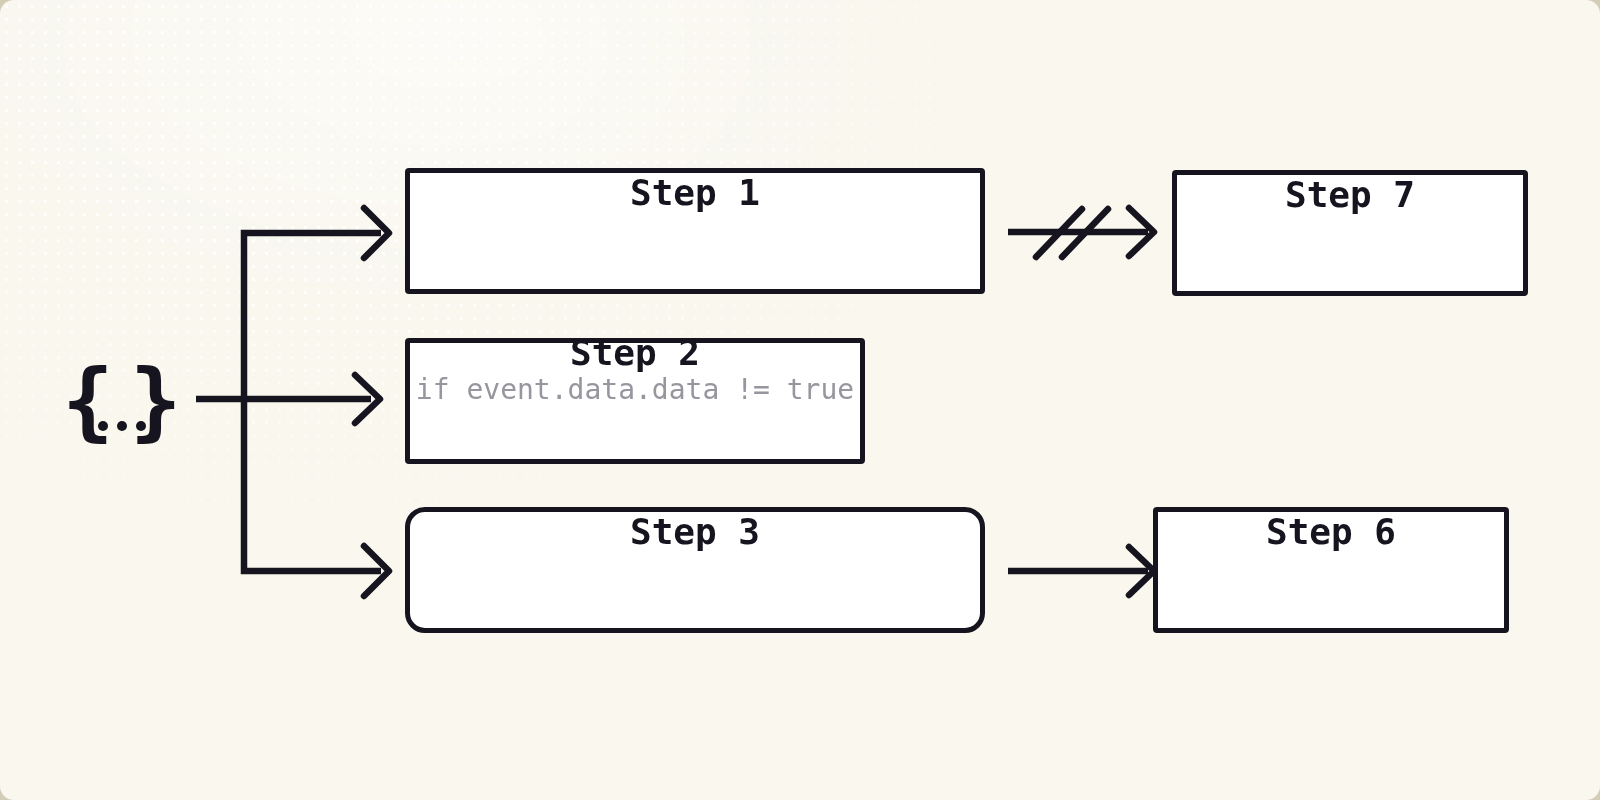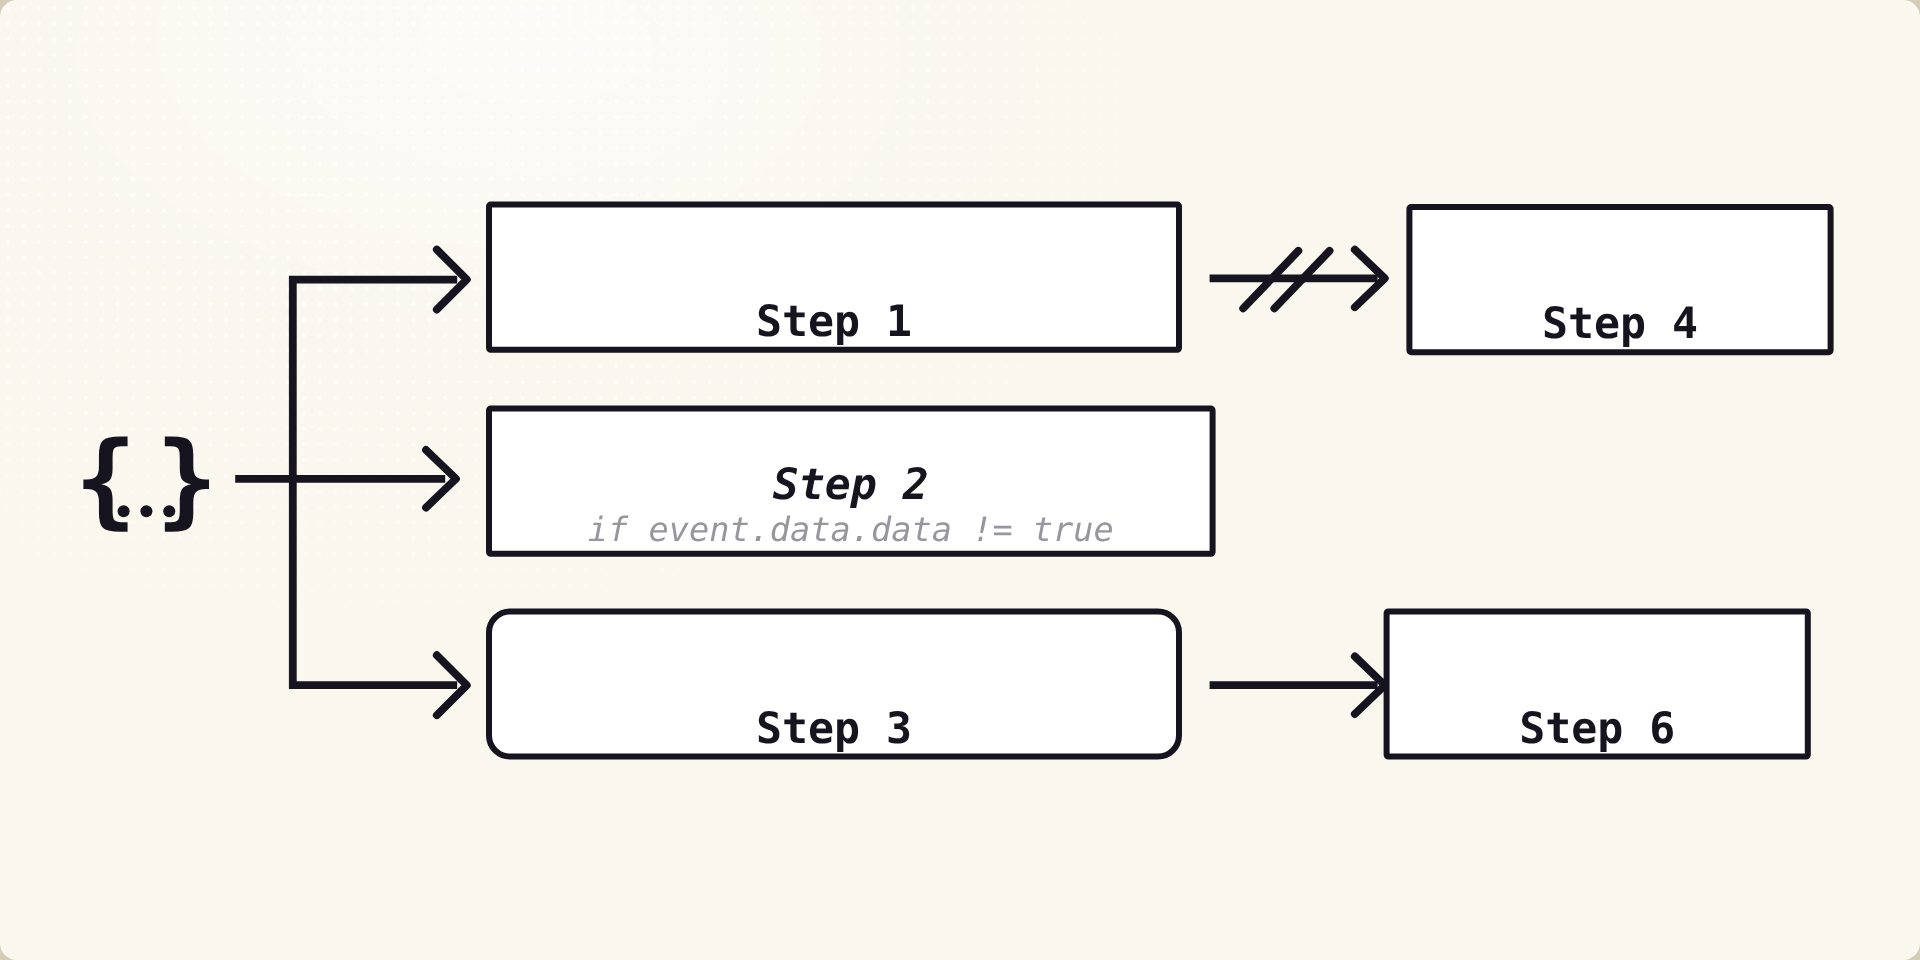--- a/index.html
+++ b/index.html
@@ -35,35 +35,35 @@
   svg.edges{position:absolute;inset:0;pointer-events:none;color:var(--ink);}
   svg.edges .ln{stroke:currentColor;stroke-width:6.5;fill:none;stroke-linecap:butt;}
   svg.edges .ch{stroke:currentColor;stroke-width:6.5;fill:none;stroke-linecap:round;stroke-linejoin:round;}
   svg.edges .sl{stroke:currentColor;stroke-width:6.5;fill:none;stroke-linecap:round;}
 
   .node{
     position:absolute;
     background:var(--node-fill);
     border:5px solid var(--ink);
     border-radius:4px;
-    display:flex;flex-direction:column;align-items:center;justify-content:flex-end;
+    display:flex;flex-direction:column;align-items:center;justify-content:flex-start;
   }
   .node .title{
     font-weight:700;font-size:36px;line-height:40px;
     color:var(--ink);letter-spacing:0;white-space:nowrap;
   }
   .node .condition{
     font-weight:400;font-size:28px;line-height:34px;
     color:var(--muted-text);white-space:nowrap;
   }
   .node.has-condition .inner{margin-top:-10px;}
   .inner{display:flex;flex-direction:column;align-items:center;}
 
   #node-step-1{left:405px;top:168px;width:580px;height:126px;}
-  #node-step-2{left:405px;top:338px;width:608px;height:126px;font-style:italic;}
+  #node-step-2{left:405px;top:338px;width:460px;height:126px;}
   #node-step-3{left:405px;top:507px;width:580px;height:126px;border-radius:20px;}
   #node-step-5{left:1172px;top:170px;width:356px;height:126px;}
   #node-step-6{left:1153px;top:507px;width:356px;height:126px;}
 
   .trigger-icon{
     position:absolute;left:62px;top:352px;height:96px;
     display:flex;align-items:center;color:var(--ink);
   }
   .trigger-icon .brace{
     font-weight:700;font-size:86px;line-height:96px;
@@ -124,21 +124,21 @@
   </div>
 
   <div class="node" id="node-step-3">
     <div class="inner">
       <div class="title">Step 3</div>
     </div>
   </div>
 
   <div class="node" id="node-step-5">
     <div class="inner">
-      <div class="title">Step 4</div>
+      <div class="title">Step 7</div>
     </div>
   </div>
 
   <div class="node" id="node-step-6">
     <div class="inner">
       <div class="title">Step 6</div>
     </div>
   </div>
 </div>
 

